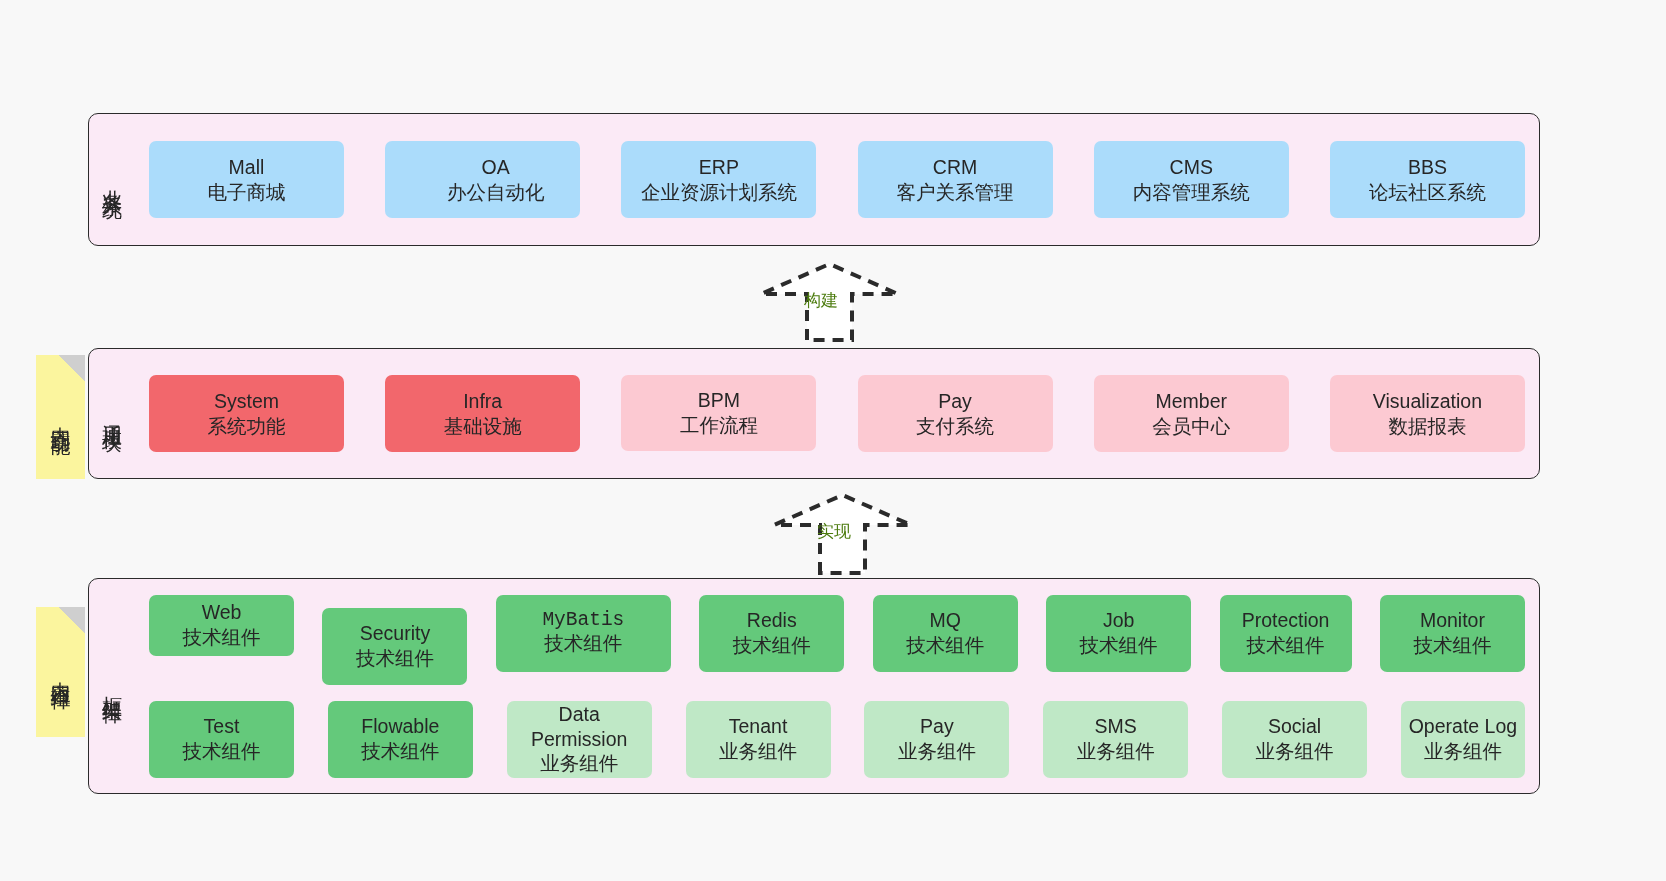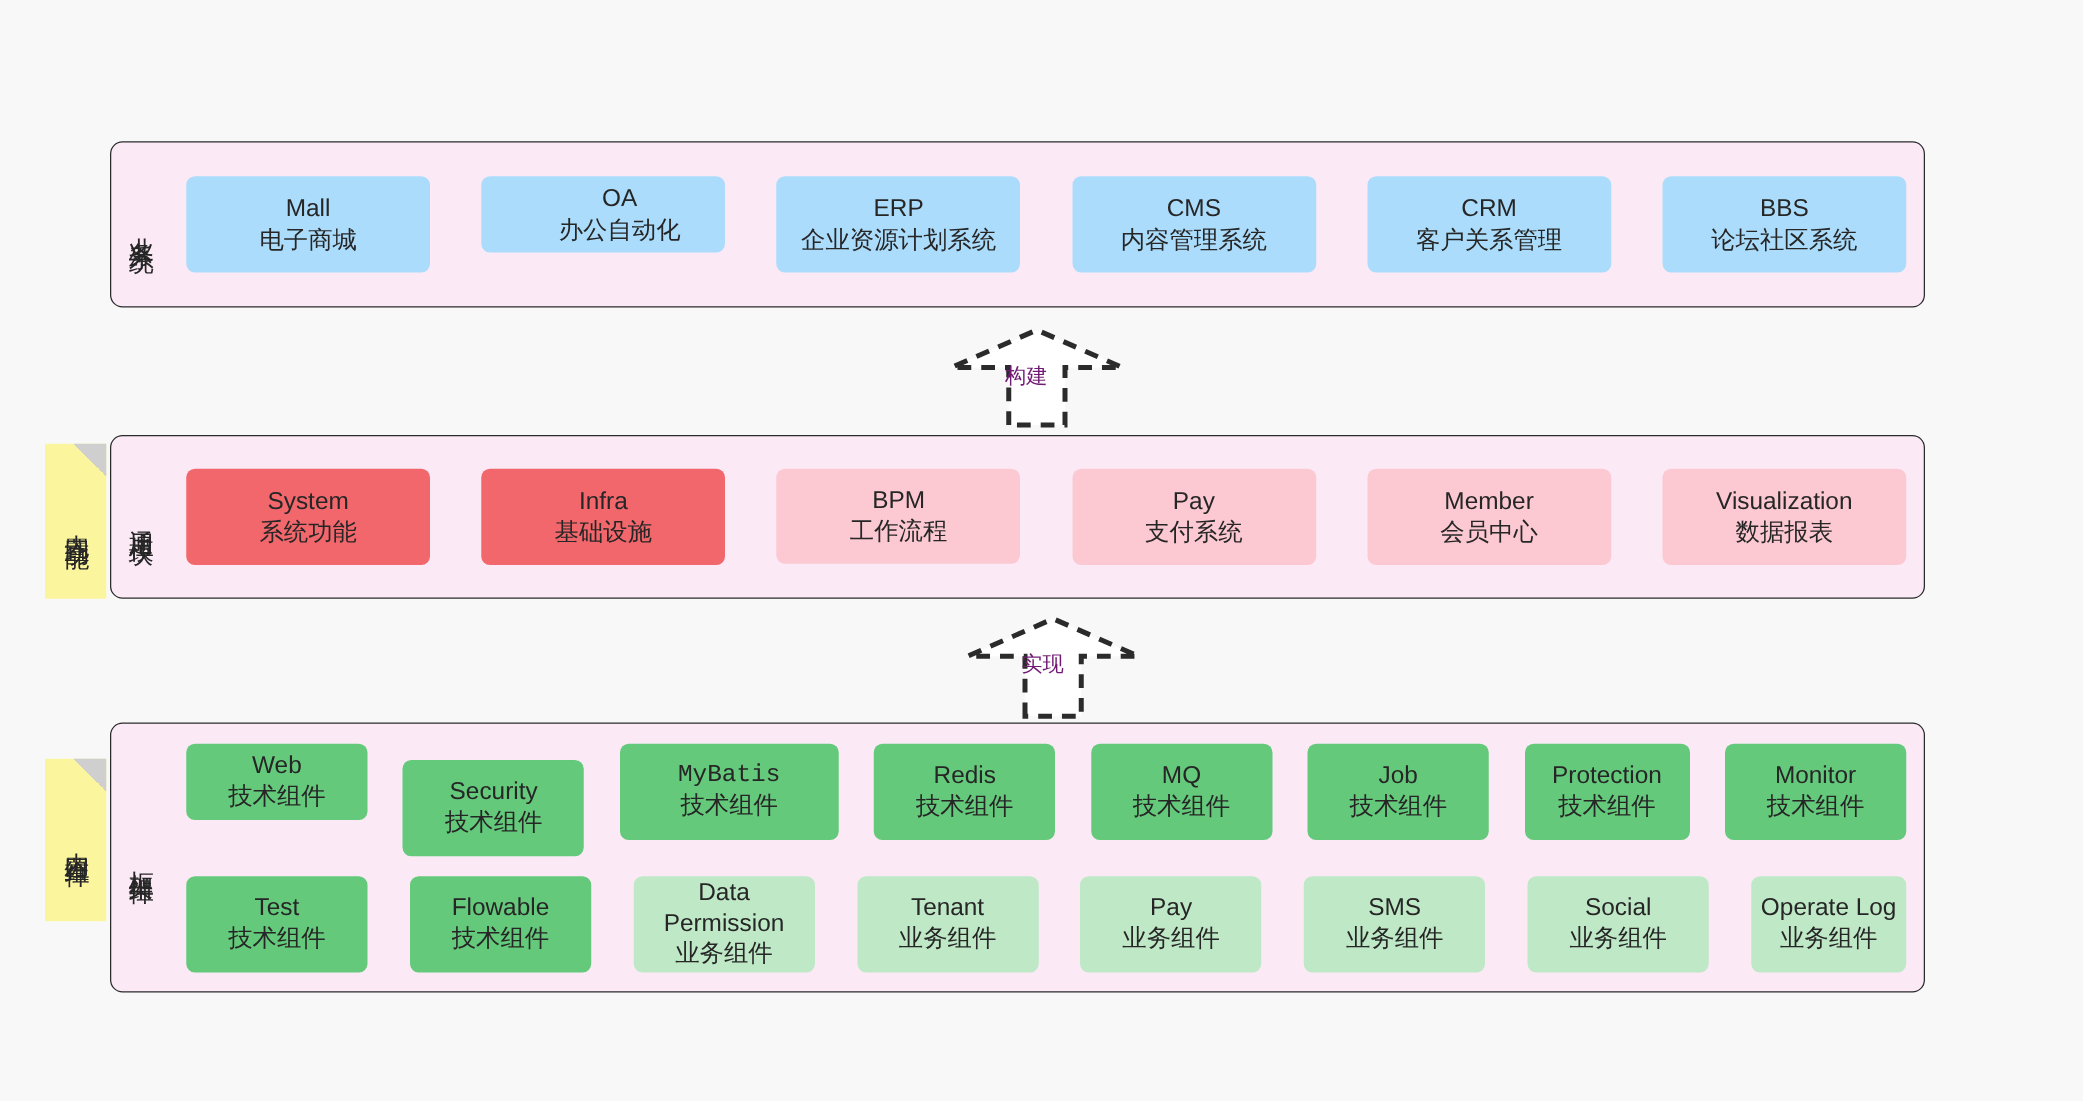--- a/index.html
+++ b/index.html
@@ -98,53 +98,53 @@
     width: 26px; height: 26px;
     background: linear-gradient(225deg, #cfcfcf 0%, #cfcfcf 50%, transparent 50%);
   }
 
   
   .arrow { position: absolute; }
   .arrow svg { display: block; overflow: visible; }
   .arrow-label {
     position: absolute;
     font-size: 17px;
-    color: #701a75;
+    color: #4d7c0f;
     white-space: nowrap;
     background: transparent;
   }
 </style>
 </head>
 <body>
 
 <div id="canvas">
 
   <div class="layer" id="layer-business" style="left:88px; top:113px; width:1452px; height:133px;">
     <div class="layer-title">业务系统</div>
     <div class="layer-body">
       <div class="row" id="row-business">
           <div class="card c-blue" style="width: 195px; height: 77px;">
             <div class="t1">Mall</div>
             <div class="t2">电子商城</div>
           </div>
-          <div class="card c-blue" style="width: 195px; height: 61px; padding-left: 32px;">
+          <div class="card c-blue" style="width: 195px; height: 77px; padding-left: 32px;">
             <div class="t1">OA</div>
             <div class="t2">办公自动化</div>
           </div>
           <div class="card c-blue" style="width: 195px; height: 77px;">
             <div class="t1">ERP</div>
             <div class="t2">企业资源计划系统</div>
           </div>
           <div class="card c-blue" style="width: 195px; height: 77px;">
+            <div class="t1">CRM</div>
+            <div class="t2">客户关系管理</div>
+          </div>
+          <div class="card c-blue" style="width: 195px; height: 77px;">
             <div class="t1">CMS</div>
             <div class="t2">内容管理系统</div>
-          </div>
-          <div class="card c-blue" style="width: 195px; height: 77px;">
-            <div class="t1">CRM</div>
-            <div class="t2">客户关系管理</div>
           </div>
           <div class="card c-blue" style="width: 195px; height: 77px;">
             <div class="t1">BBS</div>
             <div class="t2">论坛社区系统</div>
           </div>
         </div>
     </div>
   </div>
 
   <div class="arrow" style="left:757px; top:262px;">

